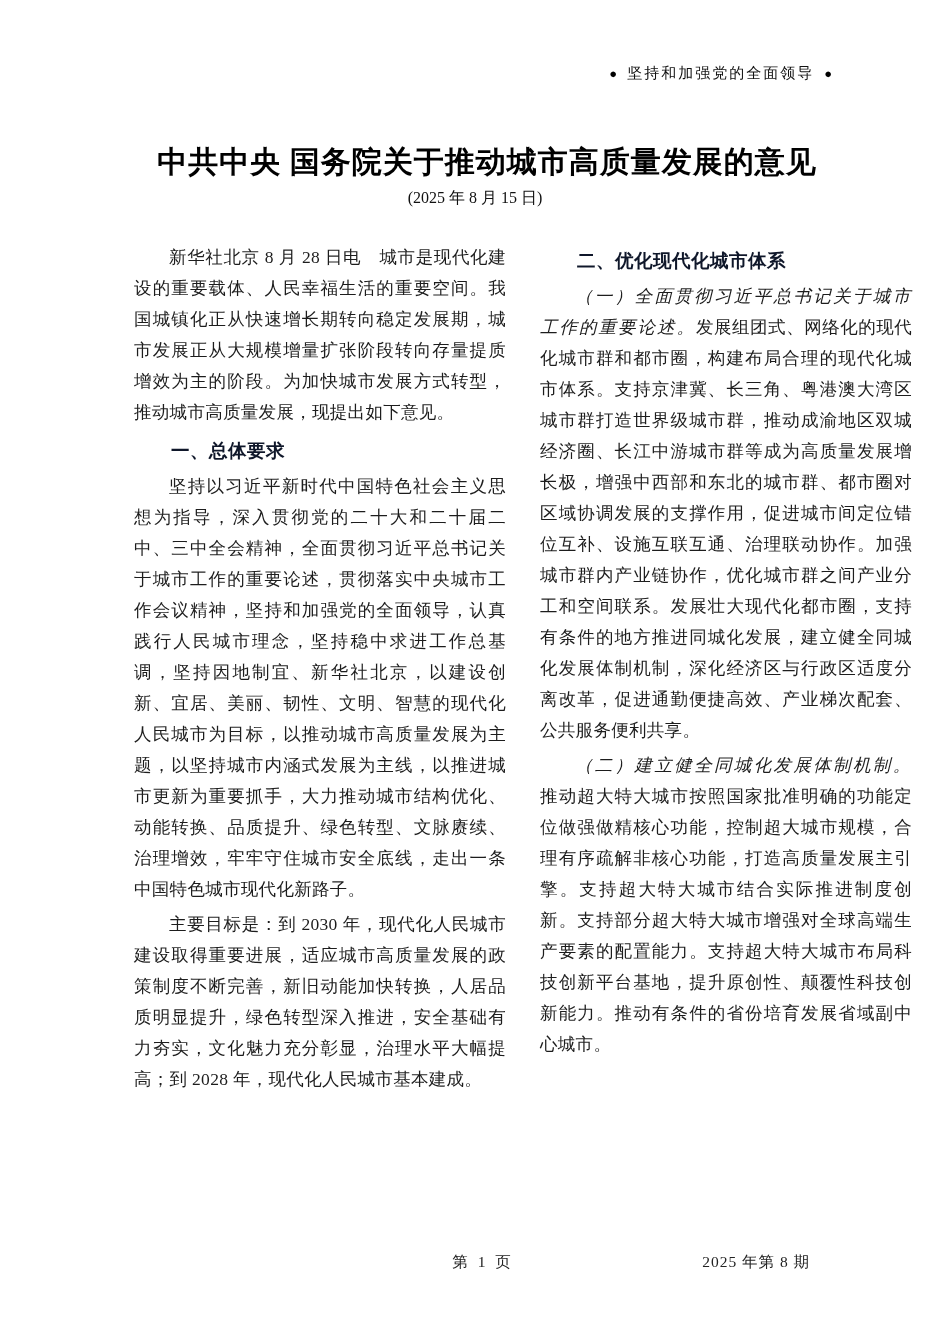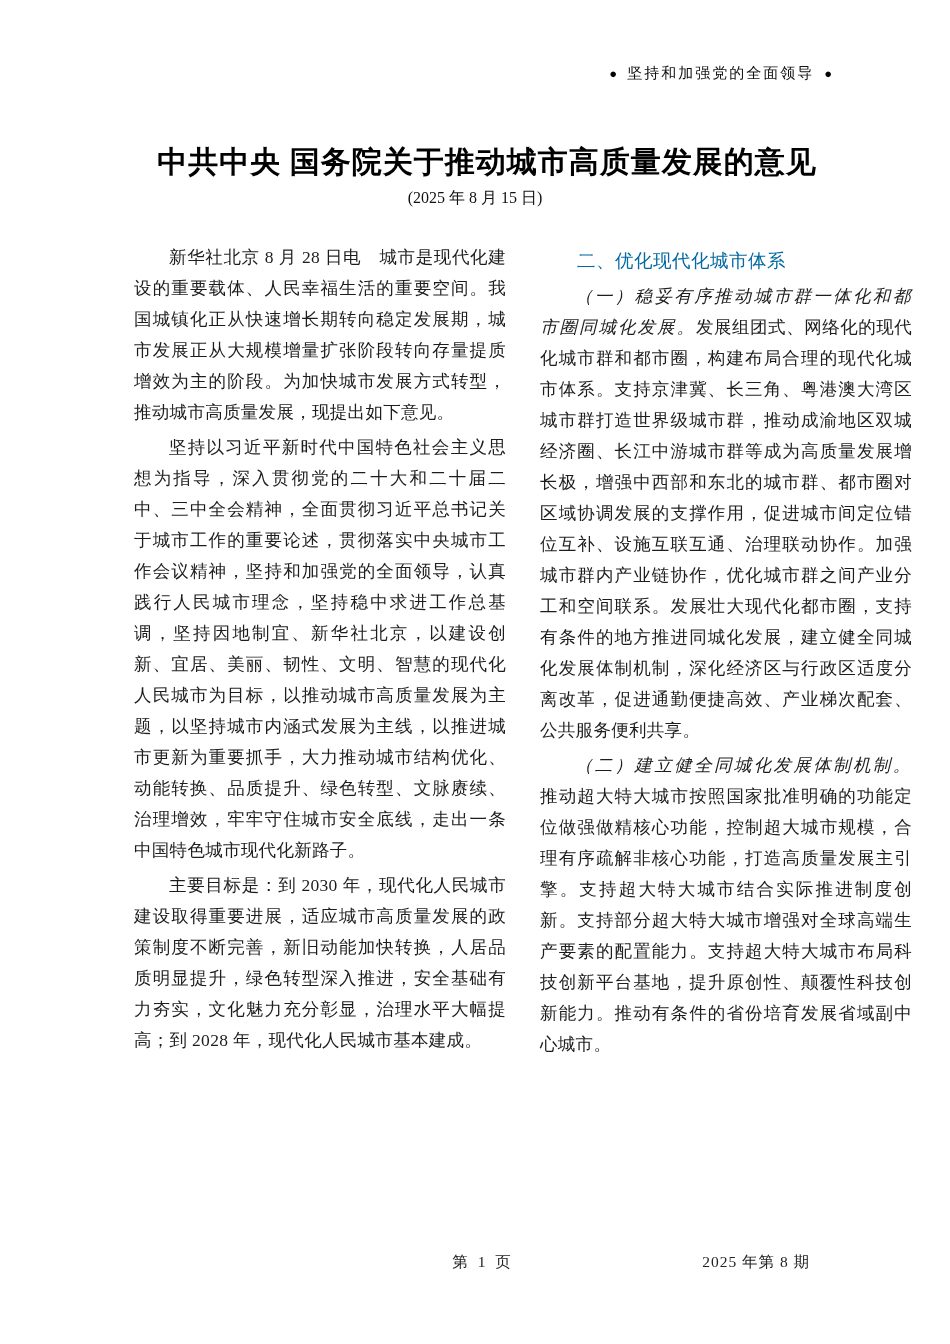--- a/index.html
+++ b/index.html
@@ -77,22 +77,22 @@
     text-align: justify;
     text-justify: inter-ideograph;
   }
   .col p {
     margin: 4px 0;
   }
   .indent { text-indent: 2em; }
   .sec-heading {
     margin: 7px 0 5px 0;
     font-size: 18.5px;
-    font-weight: normal;
-    color: #0369a1;
+    font-weight: bold;
+    color: #0f172a;
     text-indent: 2em;
     font-family: "Liberation Sans", "DejaVu Sans", sans-serif;
     letter-spacing: 0.5px;
   }
   .lead {
     font-style: italic;
     letter-spacing: 1.8px;
   }
   
   .footer {
@@ -128,28 +128,29 @@
     <span class="dot">●</span>
   </div>
 
   <h1 class="doc-title">中共中央 国务院关于推动城市高质量发展的意见</h1>
   <div class="doc-date">(2025 年 8 月 15 日)</div>
 
   <div class="columns">
 
     <div class="col">
       <p class="indent">新华社北京 8 月 28 日电　城市是现代化建设的重要载体、人民幸福生活的重要空间。我国城镇化正从快速增长期转向稳定发展期，城市发展正从大规模增量扩张阶段转向存量提质增效为主的阶段。为加快城市发展方式转型，推动城市高质量发展，现提出如下意见。</p>
+      <h2 class="sec-heading">一、总体要求</h2>
       <p class="indent">坚持以习近平新时代中国特色社会主义思想为指导，深入贯彻党的二十大和二十届二中、三中全会精神，全面贯彻习近平总书记关于城市工作的重要论述，贯彻落实中央城市工作会议精神，坚持和加强党的全面领导，认真践行人民城市理念，坚持稳中求进工作总基调，坚持因地制宜、新华社北京，以建设创新、宜居、美丽、韧性、文明、智慧的现代化人民城市为目标，以推动城市高质量发展为主题，以坚持城市内涵式发展为主线，以推进城市更新为重要抓手，大力推动城市结构优化、动能转换、品质提升、绿色转型、文脉赓续、治理增效，牢牢守住城市安全底线，走出一条中国特色城市现代化新路子。</p>
       <p class="indent">主要目标是：到 2030 年，现代化人民城市建设取得重要进展，适应城市高质量发展的政策制度不断完善，新旧动能加快转换，人居品质明显提升，绿色转型深入推进，安全基础有力夯实，文化魅力充分彰显，治理水平大幅提高；到 2028 年，现代化人民城市基本建成。</p>
     </div>
 
     <div class="col">
       <h2 class="sec-heading">二、优化现代化城市体系</h2>
       <p class="indent">
-        <span class="lead">（一）稳妥有序推动城市群一体化和都市圈同城化发展。</span><span>发展组团式、网络化的现代化城市群和都市圈，构建布局合理的现代化城市体系。支持京津冀、长三角、粤港澳大湾区城市群打造世界级城市群，推动成渝地区双城经济圈、长江中游城市群等成为高质量发展增长极，增强中西部和东北的城市群、都市圈对区域协调发展的支撑作用，促进城市间定位错位互补、设施互联互通、治理联动协作。加强城市群内产业链协作，优化城市群之间产业分工和空间联系。发展壮大现代化都市圈，支持有条件的地方推进同城化发展，建立健全同城化发展体制机制，深化经济区与行政区适度分离改革，促进通勤便捷高效、产业梯次配套、公共服务便利共享。</span>
+        <span class="lead">（一）全面贯彻习近平总书记关于城市工作的重要论述。</span><span>发展组团式、网络化的现代化城市群和都市圈，构建布局合理的现代化城市体系。支持京津冀、长三角、粤港澳大湾区城市群打造世界级城市群，推动成渝地区双城经济圈、长江中游城市群等成为高质量发展增长极，增强中西部和东北的城市群、都市圈对区域协调发展的支撑作用，促进城市间定位错位互补、设施互联互通、治理联动协作。加强城市群内产业链协作，优化城市群之间产业分工和空间联系。发展壮大现代化都市圈，支持有条件的地方推进同城化发展，建立健全同城化发展体制机制，深化经济区与行政区适度分离改革，促进通勤便捷高效、产业梯次配套、公共服务便利共享。</span>
       </p>
       <p class="indent">
         <span class="lead">（二）建立健全同城化发展体制机制。</span><span>推动超大特大城市按照国家批准明确的功能定位做强做精核心功能，控制超大城市规模，合理有序疏解非核心功能，打造高质量发展主引擎。支持超大特大城市结合实际推进制度创新。支持部分超大特大城市增强对全球高端生产要素的配置能力。支持超大特大城市布局科技创新平台基地，提升原创性、颠覆性科技创新能力。推动有条件的省份培育发展省域副中心城市。</span>
       </p>
     </div>
 
   </div>
 
   <div class="footer">
     <span class="page-num">第 1 页</span>

